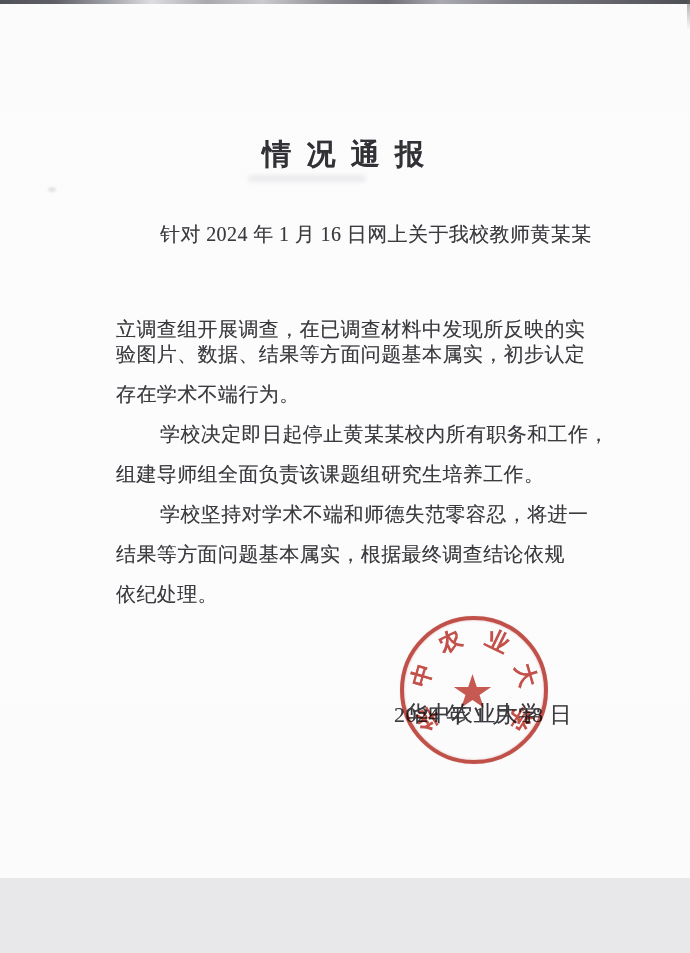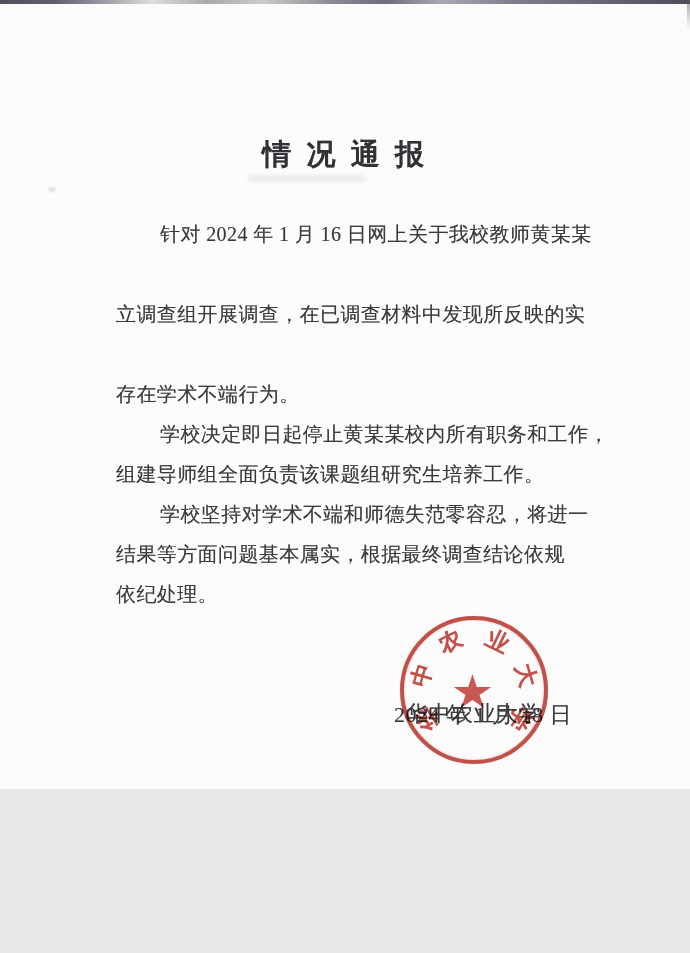--- a/index.html
+++ b/index.html
@@ -1,18 +1,18 @@
 <!DOCTYPE html>
 <html lang="zh"><head>
 <meta charset="utf-8">
 <style>
   html,body{margin:0;padding:0;background:#e8e8ea;}
   .page{
     position:relative;
-    width:690px;height:789px;
+    width:690px;height:878px;
     margin:0 auto;
     background:linear-gradient(180deg,#fbfbfc 0%,#fcfcfd 40%,#fbfbfc 100%);
     overflow:hidden;
     font-family:"Liberation Serif","DejaVu Serif",serif;
   }
   
   .scan-strip{
     position:absolute;top:0;left:0;width:100%;height:4px;
     background:linear-gradient(90deg,
       #33343a 0%, #44454c 8%, #8a8b91 15%, #d8d8dc 22%,
@@ -41,21 +41,21 @@
     background:#9d9da3;opacity:.16;filter:blur(2px);border-radius:3px;
   }
   .body-line{
     position:absolute;left:85px;
     font-size:20px;line-height:28px;color:#3b3b3f;
     letter-spacing:.4px;white-space:pre;
     text-shadow:0 0 .5px rgba(60,60,66,.5);
     margin-left:31px;
   }
   .body-line.indent{padding-left:44px;}
-  .l0{top:220px}.l1{top:260px}.l2{top:300px}.l3{top:340px}.l4{top:380px}
+  .l0{top:220px}.l1{top:260px}.l2{top:315px}.l3{top:340px}.l4{top:380px}
   .l5{top:420px}.l6{top:460px}.l7{top:500px}.l8{top:540px}.l9{top:580px}
   .sig-org{
     position:absolute;left:406px;top:659px;
     font-size:22px;color:#3b3b3f;letter-spacing:0.5px;white-space:pre;
     text-shadow:0 0 .5px rgba(60,60,66,.5);
     margin-top:40px;
   }
   .sig-date{
     position:absolute;left:394px;top:700px;
     font-size:22px;color:#3b3b3f;letter-spacing:0.5px;white-space:pre;
@@ -92,20 +92,21 @@
 
   <div class="scan-strip"></div>
   <div class="scan-strip-right"></div>
   <div class="scan-dot"></div>
 
   <div class="title">情 况 通 报</div>
   <div class="title-ghost"></div>
 
   <div class="body-line l0 indent">针对 2024 年 1 月 16 日网上关于我校教师黄某某</div>
   <div class="body-line l2">立调查组开展调查，在已调查材料中发现所反映的实</div>
+  <div class="body-line l3">验图片、数据、结果等方面问题基本属实，初步认定</div>
   <div class="body-line l5 indent">学校决定即日起停止黄某某校内所有职务和工作，</div>
   <div class="body-line l4">存在学术不端行为。</div>
   <div class="body-line l6">组建导师组全面负责该课题组研究生培养工作。</div>
   <div class="body-line l7 indent">学校坚持对学术不端和师德失范零容忍，将进一</div>
   <div class="body-line l8">结果等方面问题基本属实，根据最终调查结论依规</div>
   <div class="body-line l9">依纪处理。</div>
 
   <div class="sig-org">华中农业大学</div>
   <div class="sig-date">2024 年 1 月 18 日</div>
 

